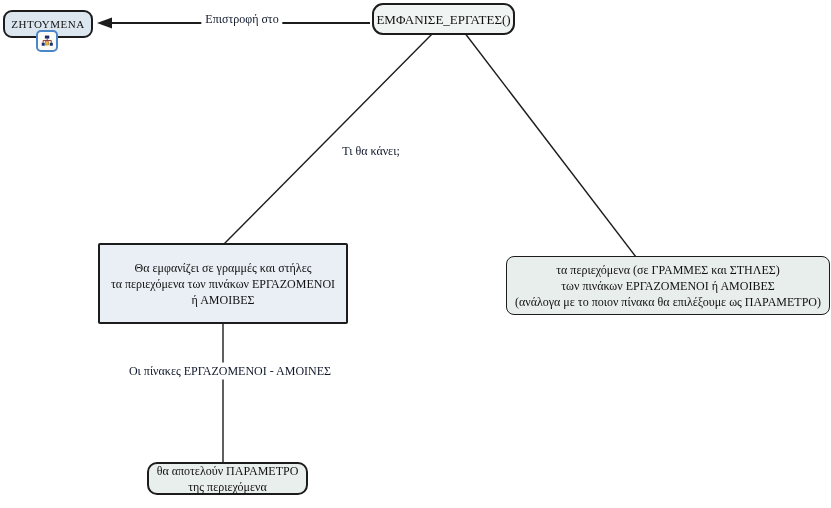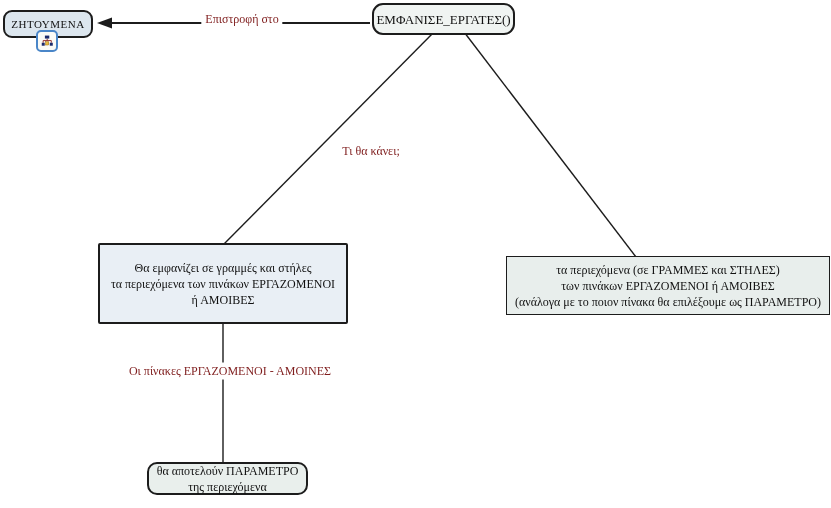--- a/index.html
+++ b/index.html
@@ -36,36 +36,36 @@
     font-size:13px;
   }
   .node-describe{
     left:98px;top:243px;width:250px;height:81px;
     border-radius:2px;background:#e9eff5;
     line-height:16px;
     justify-content:center;
   }
   .node-output{
     left:506px;top:256px;width:324px;height:59px;
-    border-radius:0;background:#e8eeec;
+    border-radius:8px;background:#e8eeec;
     border-width:1.5px;
     line-height:16px;
   }
   .node-parameter{
     left:147px;top:462px;width:161px;height:33px;
     border-radius:10px;background:#e9efec;
     line-height:16px;
   }
   .edge-label{
     position:absolute;
     transform:translate(-50%,-50%);
     background:#ffffff;
     padding:1px 4px;
     font-size:12px;
-    color:#7f1d1d;
+    color:#0f172a;
     white-space:nowrap;
   }
   .lbl-return{left:242px;top:19px;}
   .lbl-what{left:328px;top:151px;margin-left:43px;}
   .lbl-print{left:565px;top:156px;}
   .lbl-tables{left:230px;top:371px;}
   .subdiagram-icon{
     position:absolute;
     left:36px;top:30px;width:22px;height:22px;
     box-sizing:border-box;

